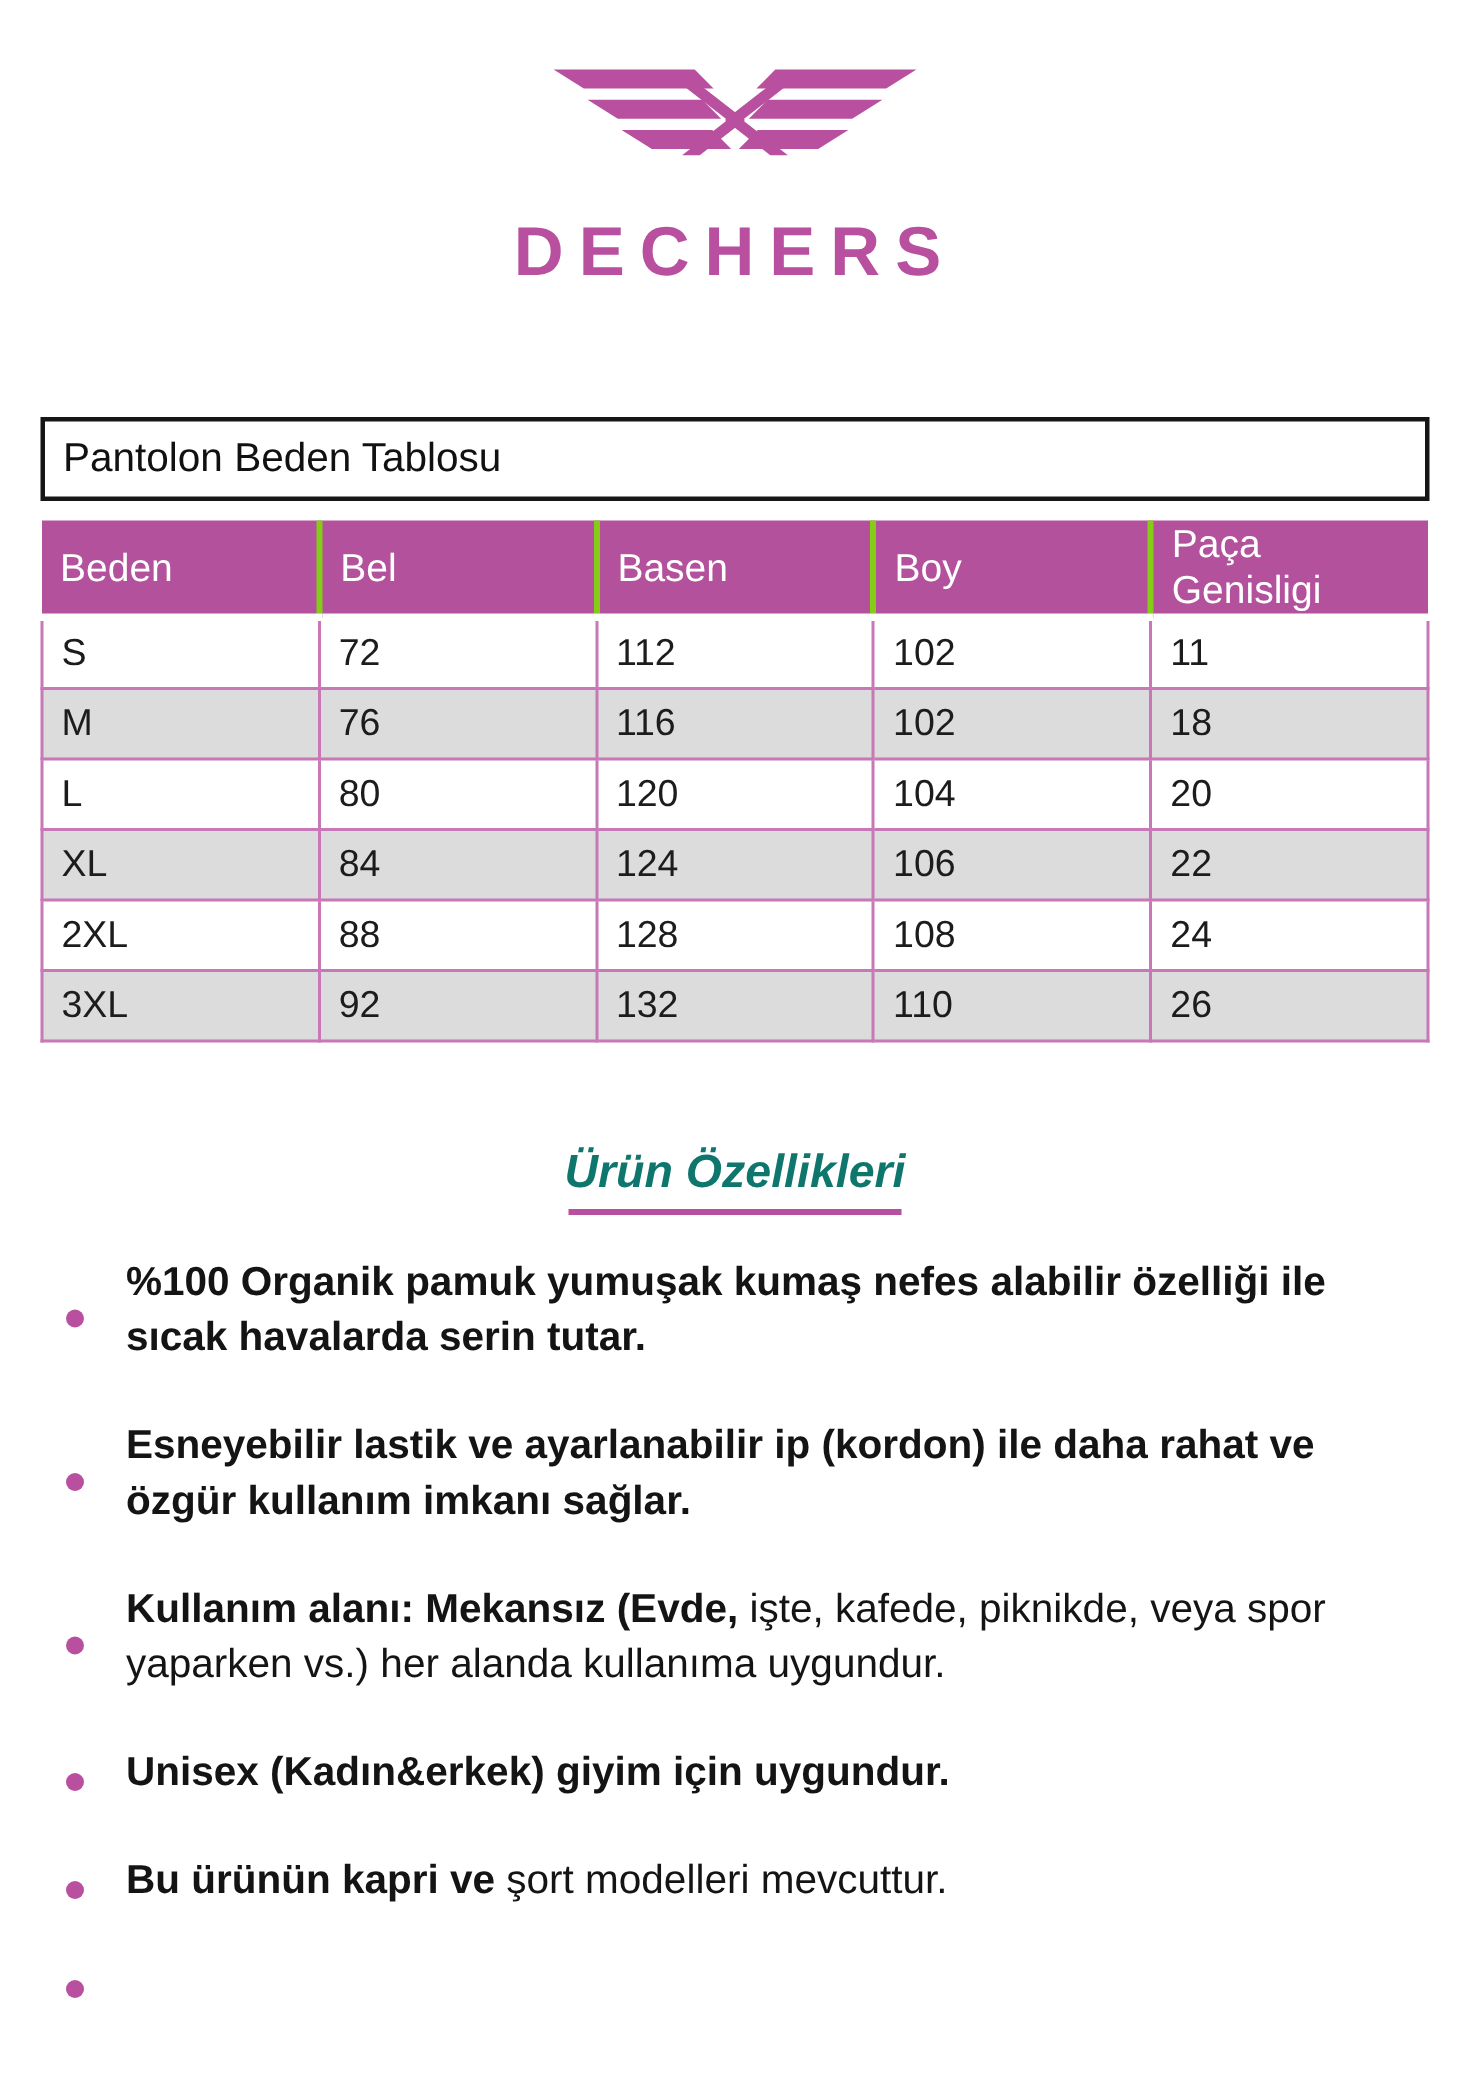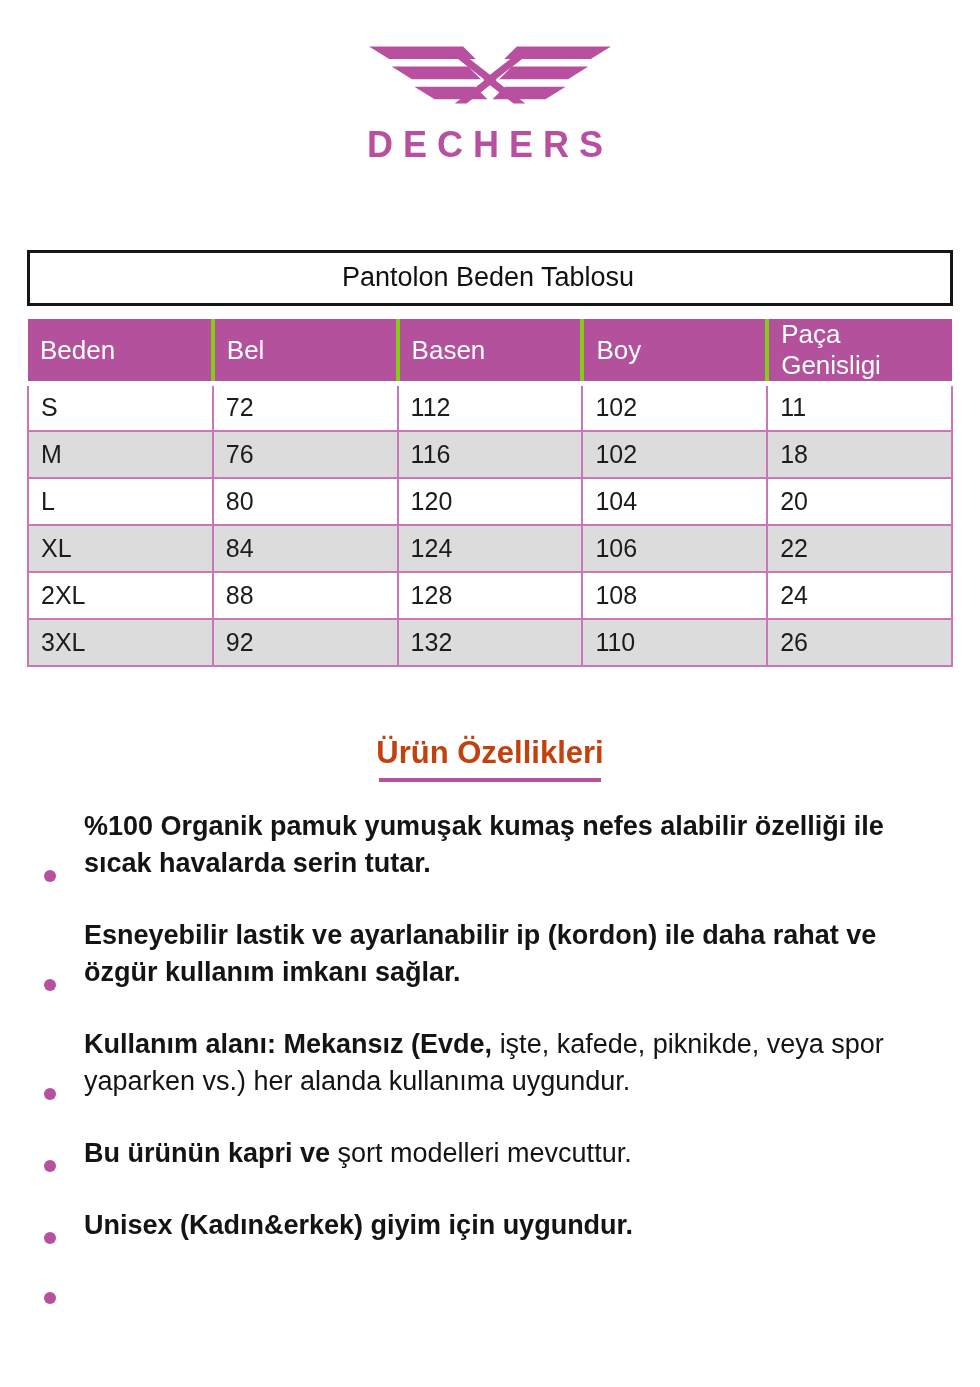--- a/index.html
+++ b/index.html
@@ -12,35 +12,34 @@
     background: #ffffff;
     font-family: "Liberation Sans", sans-serif;
     color: #1c1c1c;
     overflow: hidden;
   }
 
   
   .logo-block { padding-top: 38px; text-align: center; }
   .logo-icon { display: block; margin: 0 auto; }
   .wordmark {
-    margin-top: 2px;
-    font-size: 36px;
+    margin-top: 18px;
+    font-size: 46px;
     font-weight: bold;
     letter-spacing: 10px;
     color: #b8509f;
   }
 
   
   .title-box {
     margin: 84px 27px 13px 27px;
     border: 3px solid #161616;
     padding: 9px 16px 10px 12px;
     font-size: 27px;
     color: #111;
-    text-align: center;
   }
   table.size-table {
     width: 926px;
     margin: 0 27px;
     border-collapse: collapse;
     table-layout: fixed;
   }
   table.size-table th {
     background: #b3519c;
     color: #ffffff;
@@ -63,32 +62,33 @@
     background: #ffffff;
   }
   table.size-table tr.alt td { background: #dcdcdc; }
 
   
   .features-heading {
     margin-top: 68px;
     text-align: center;
     font-size: 31px;
     font-weight: bold;
-    color: #c2410c;
+    color: #0f766e;
+    font-style: italic;
   }
   .heading-underline {
     width: 222px;
     height: 4px;
     background: #b8509f;
     margin: 7px auto 0 auto;
   }
   .feature-list { margin: 26px 40px 0 44px; }
   .feature-item {
     display: flex;
-    align-items: flex-end;
+    align-items: center;
     margin-bottom: 35px;
   }
   .dot {
     flex-shrink: 0;
     width: 12px;
     height: 12px;
     border-radius: 50%;
     background: #b8509f;
     margin-top: 13px;
     margin-right: 28px;
@@ -195,24 +195,24 @@
       <div class="feature-item">
         <span class="dot"></span>
         <p class="ftext"><span style="font-weight: bold;">Esneyebilir lastik ve ayarlanabilir ip (kordon) ile daha rahat ve özgür kullanım imkanı sağlar.</span></p>
       </div>
       <div class="feature-item">
         <span class="dot"></span>
         <p class="ftext"><span style="font-weight: bold;">Kullanım alanı: Mekansız (Evde, </span><span style="font-weight: normal;">işte, kafede, piknikde, veya spor yaparken vs.) her alanda kullanıma uygundur.</span></p>
       </div>
       <div class="feature-item">
         <span class="dot"></span>
+        <p class="ftext"><span style="font-weight: bold;">Unisex (Kadın&amp;erkek) giyim için uygundur.</span></p>
+      </div>
+      <div class="feature-item">
+        <span class="dot"></span>
         <p class="ftext"><span style="font-weight: bold;">Bu ürünün kapri ve </span><span style="font-weight: normal;">şort modelleri mevcuttur.</span></p>
       </div>
       <div class="feature-item">
         <span class="dot"></span>
-        <p class="ftext"><span style="font-weight: bold;">Unisex (Kadın&amp;erkek) giyim için uygundur.</span></p>
-      </div>
-      <div class="feature-item">
-        <span class="dot"></span>
       </div>
     </div>
 
 </div>
 
 </body></html>

